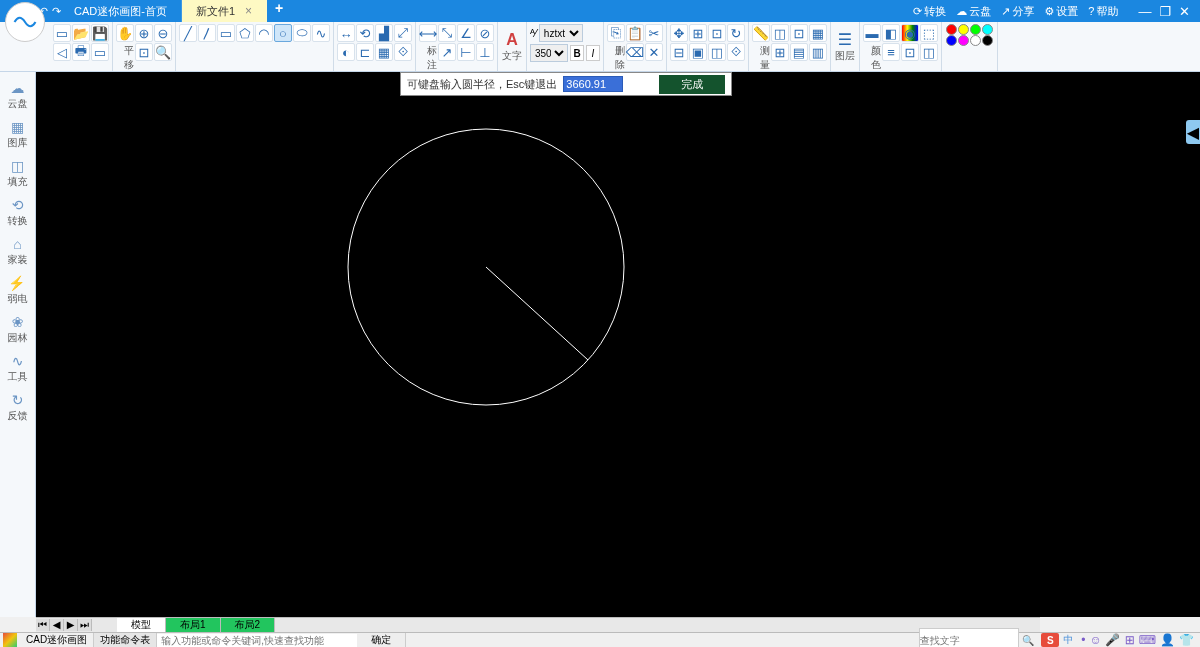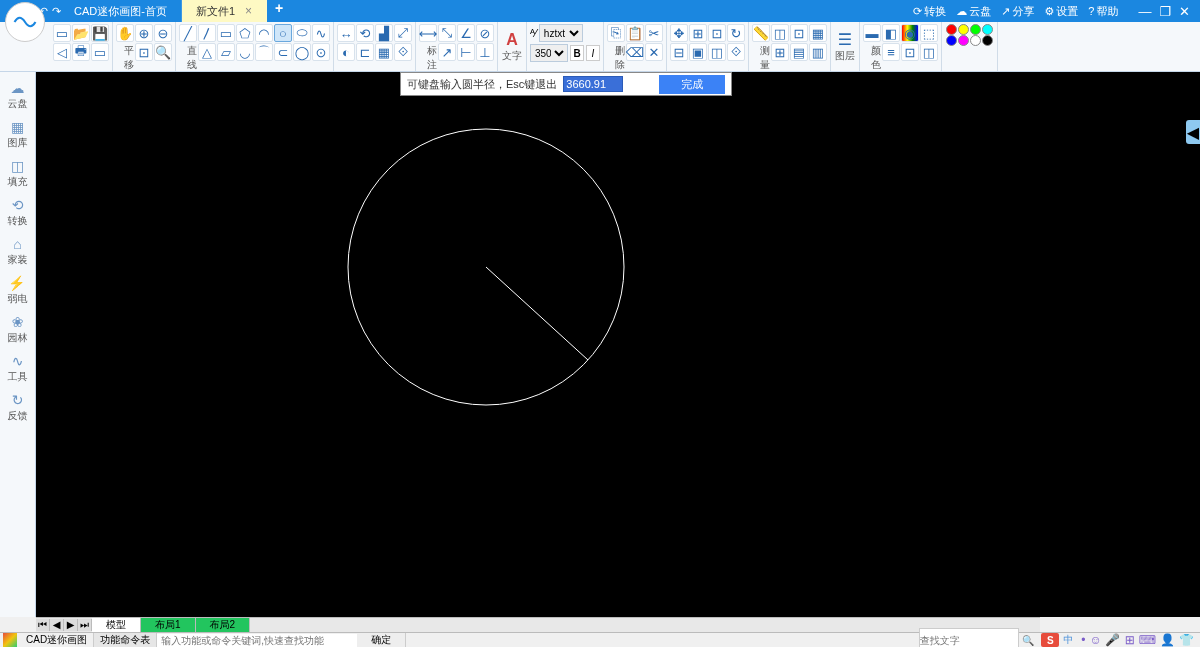--- a/index.html
+++ b/index.html
@@ -54,31 +54,31 @@
 .ls-item .lbl { font-size: 10px; margin-top: 1px; }
 
 
 .canvas-wrap { position: absolute; left: 36px; top: 72px; right: 0; bottom: 30px; background: #000; }
 .canvas-wrap svg { width: 100%; height: 100%; }
 
 
 .prompt-bar { position: absolute; left: 400px; top: 72px; height: 24px; background: #fff; border: 1px solid #888; display: flex; align-items: center; font-size: 11px; padding: 0 6px; gap: 6px; }
 .prompt-bar .pmsg { color: #333; }
 .prompt-bar input { width: 60px; height: 16px; font-size: 11px; background: #3a6fd8; color: #fff; border: 1px solid #2a5bb8; padding: 0 2px; }
-.prompt-bar .done-btn { background: #3b82f6; color: #fff; border: none; padding: 2px 22px; font-size: 11px; cursor: pointer; margin-left: 30px; }
+.prompt-bar .done-btn { background: #14532d; color: #fff; border: none; padding: 2px 22px; font-size: 11px; cursor: pointer; margin-left: 30px; }
 
 
 .right-edge { position: absolute; right: 0; top: 120px; width: 14px; height: 24px; background: #8ec9f0; border-radius: 3px 0 0 3px; cursor: pointer; display:flex; align-items:center; justify-content:center; }
 
 
 .bottom-strip { position: absolute; left: 36px; bottom: 15px; right: 160px; height: 15px; background: #e8e8e8; display: flex; align-items: center; font-size: 10px; border-top: 1px solid #bbb; }
 .bstrip-nav { display: flex; }
 .bstrip-nav span { width: 14px; text-align: center; border-right: 1px solid #bbb; cursor: pointer; background: #ddd; }
 .btab { padding: 0 14px; background: #22c55e; border-right: 1px solid #bbb; cursor: pointer; }
-.btab.active { background: #fff; }
+.btab.active { background: #fff; margin-left: 25px; }
 
 
 .statusbar { position: absolute; left: 0; bottom: 0; right: 0; height: 15px; background: #f0f0f0; border-top: 1px solid #bbb; display: flex; align-items: center; font-size: 10px; }
 .statusbar .app-ico { width: 14px; height: 14px; background: linear-gradient(135deg,#e74c3c,#f1c40f,#2ecc71); margin: 0 3px; }
 .statusbar .sb-label { padding: 0 6px; border-right: 1px solid #ccc; }
 .statusbar .sb-btn { padding: 0 6px; border-right: 1px solid #ccc; background: #e6e6e6; cursor: pointer; }
 .statusbar .sb-input { flex: 0 0 200px; }
 .statusbar .sb-input input { width: 100%; height: 13px; font-size: 10px; border: none; background: #fff; padding: 0 4px; color: #999; }
 .statusbar .sb-ok { padding: 0 14px; border-right: 1px solid #ccc; background: #eee; cursor: pointer; }
 .statusbar .sb-spacer { flex: 1; }
@@ -163,30 +163,20 @@
     <div class="icons-grid">
       <div class="row">
         <div class="ico">╱</div>
         <div class="ico">〳</div>
         <div class="ico">▭</div>
         <div class="ico">⬠</div>
         <div class="ico">◠</div>
         <div class="ico sel">○</div>
         <div class="ico">⬭</div>
         <div class="ico">∿</div>
-      </div>
-      <div class="row">
-        <div class="label" style="width:18px">直线</div>
-        <div class="ico">△</div>
-        <div class="ico">▱</div>
-        <div class="ico">◡</div>
-        <div class="ico">⌒</div>
-        <div class="ico">⊂</div>
-        <div class="ico">◯</div>
-        <div class="ico">⊙</div>
       </div>
     </div>
   </div>
 
   <div class="ribbon-group">
     <div class="icons-grid">
       <div class="row">
         <div class="ico">↔</div>
         <div class="ico">⟲</div>
         <div class="ico">▟</div>

